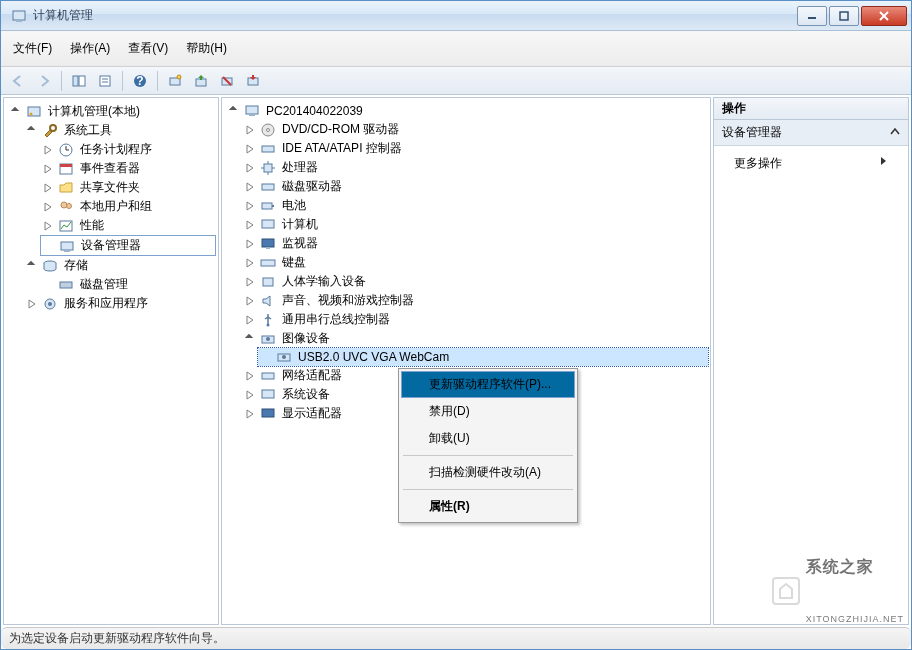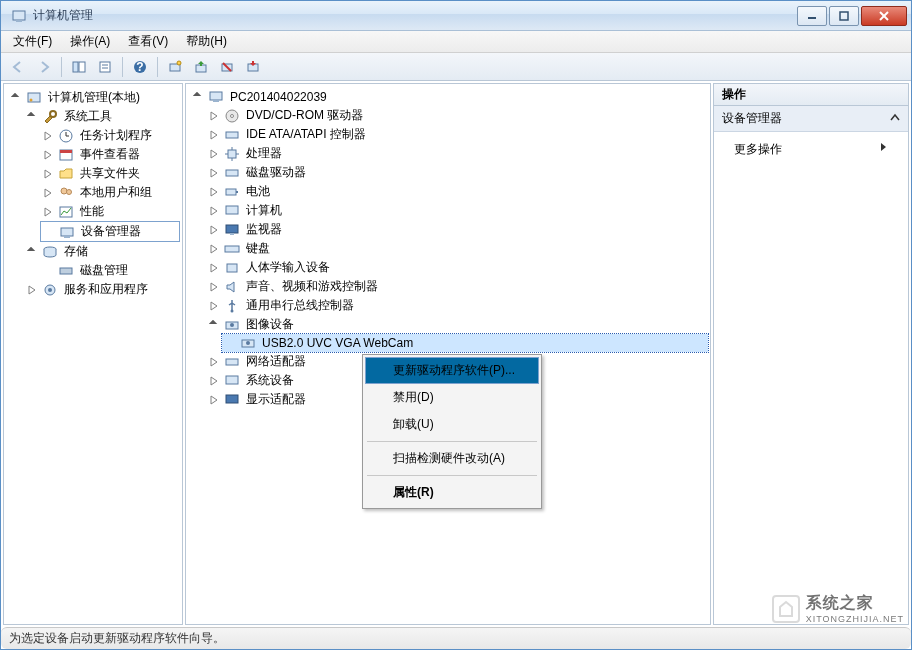--- a/index.html
+++ b/index.html
@@ -10,33 +10,33 @@
 
 .titlebar { height: 30px; background: linear-gradient(to bottom, #eaf3fb 0%, #d9e8f7 45%, #c7dbf0 46%, #dee9f5 100%); display: flex; align-items: center; padding: 0 4px; border-bottom: 1px solid #a9bfd6; }
 .titlebar .app-icon { width: 16px; height: 16px; margin: 0 6px; }
 .titlebar .title { flex: 1; color: #2b3d55; }
 .win-btns { display: flex; gap: 0; }
 .win-btn { width: 30px; height: 20px; border: 1px solid #7a94b0; background: linear-gradient(#f4f8fc,#dce7f3); display:flex; align-items:center; justify-content:center; border-radius: 2px; margin-left: 2px; }
 .win-btn.close { width: 46px; background: linear-gradient(#e98a7a,#c93a24); border-color:#8f2b1c; color:#fff; }
 .win-btn svg { display:block; }
 
 
-.menubar { height: 22px; background: linear-gradient(#f7f7f7,#ececec); display:flex; align-items:center; padding: 0 4px; border-bottom:1px solid #d0d0d0; gap: 2px; }
+.menubar { height: 36px; background: linear-gradient(#f7f7f7,#ececec); display:flex; align-items:center; padding: 0 4px; border-bottom:1px solid #d0d0d0; gap: 2px; }
 .menubar .menu-item { padding: 2px 8px; }
 
 
 .toolbar { height: 28px; background: linear-gradient(#f3f6fa,#e4ebf3); display:flex; align-items:center; padding: 0 6px; border-bottom:1px solid #b9c7d6; gap: 4px; }
 .toolbar .tbtn { width: 22px; height: 22px; display:flex; align-items:center; justify-content:center; border:1px solid transparent; border-radius:2px; }
 .toolbar .sep { width:1px; height:20px; background:#b9c7d6; margin:0 2px; }
 .toolbar .tbtn.disabled { opacity: .4; }
 
 
 .body { flex:1; display:flex; min-height:0; }
 .pane { border:1px solid #b9c7d6; background:#fff; overflow:auto; }
-.left-pane { width: 180px; margin: 2px 0 2px 2px; }
+.left-pane { width: 216px; margin: 2px 0 2px 2px; }
 .center-pane { flex:1; margin:2px; position:relative; }
 .right-pane { width: 196px; margin:2px 2px 2px 0; display:flex; flex-direction:column; }
 
 
 .tree { padding: 4px 2px; user-select:none; }
 .tree ul { list-style:none; padding-left: 16px; }
 .tree > ul { padding-left: 2px; }
 .node { display:flex; align-items:center; gap:4px; padding:1px 2px; white-space:nowrap; }
 .node.selected { background:#cde6ff; outline:1px dotted #2a5db0; }
 .node.boxed { border:1px solid #7da2ce; background:#fff; }
@@ -657,17 +657,17 @@
   </div>
 
   <div class="watermark">
     <div class="wm-logo">
         <svg width="18" height="18">
           <path d="M9 2 L15 7 L15 16 L3 16 L3 7 Z" fill="none" stroke="#bdbdbd" stroke-width="2"></path>
         </svg>
       </div>
     <div>
       <div style="font-size:16px; font-weight:bold; letter-spacing:1px;">系统之家</div>
-      <div style="font-size:9px; letter-spacing:1px;">XITONGZHIJIA.NET</div>
+      <div style="font-size:9px; letter-spacing:1px;margin-top:36px;">XITONGZHIJIA.NET</div>
     </div>
   </div>
 
 </div>
 
 </body></html>

